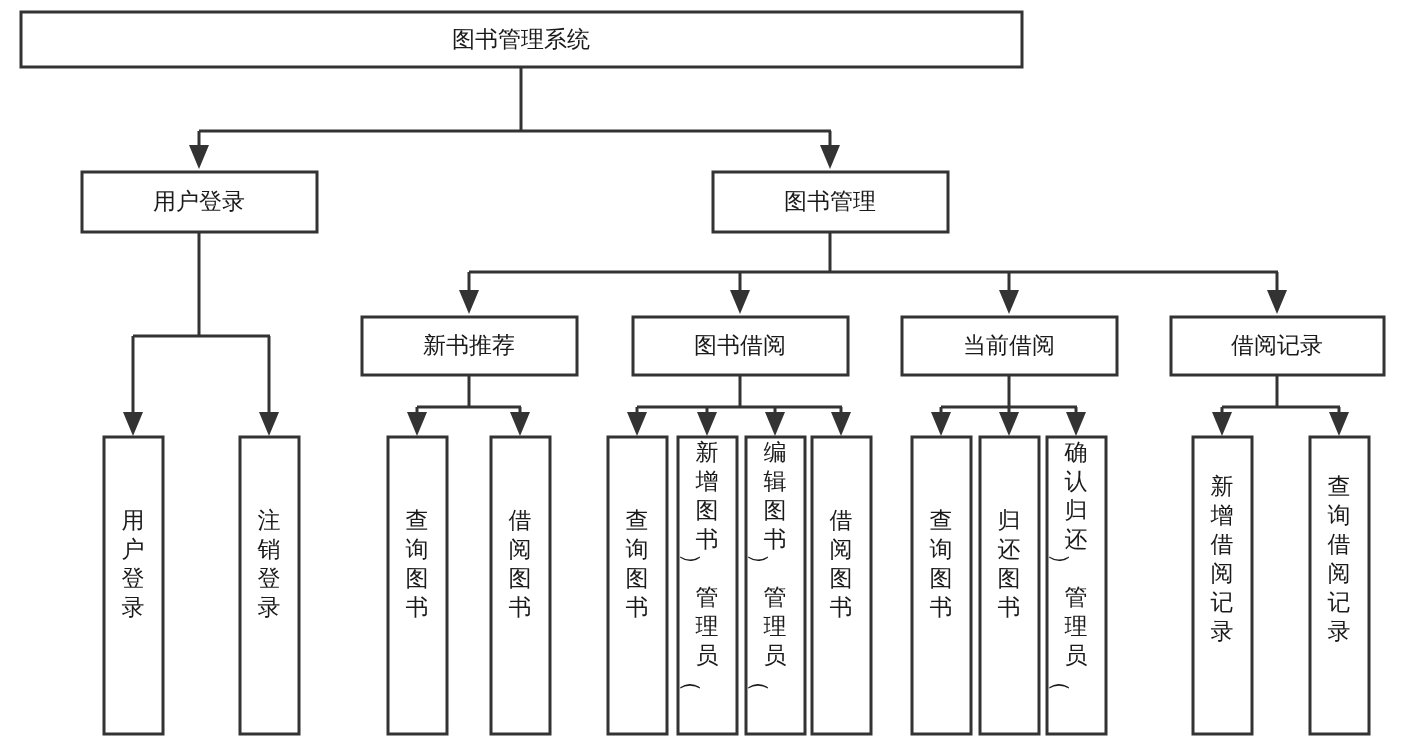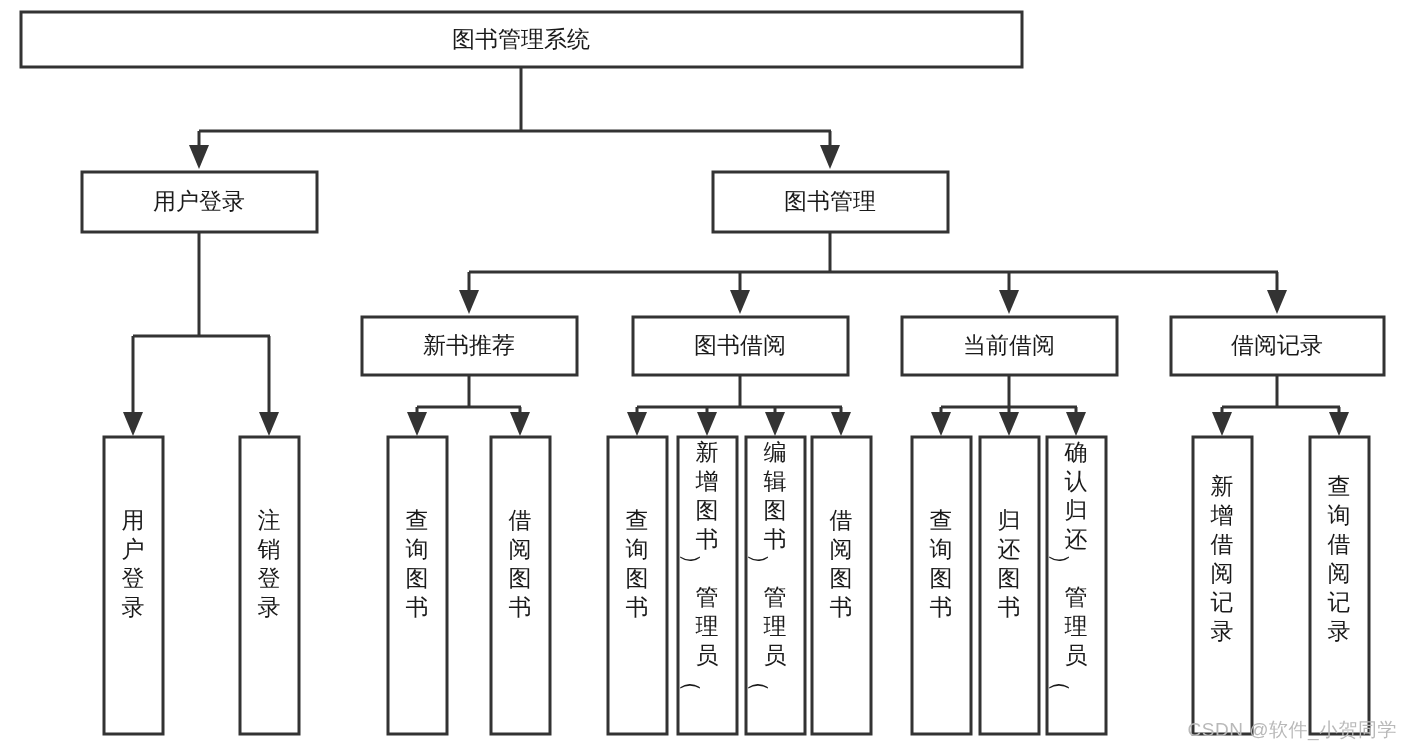--- a/index.html
+++ b/index.html
@@ -239,14 +239,13 @@
       <text class="node-label-v" x="1222" y="494"><tspan x="1222" dy="0">新</tspan><tspan x="1222" dy="29">增</tspan><tspan x="1222" dy="29">借</tspan><tspan x="1222" dy="29">阅</tspan><tspan x="1222" dy="29">记</tspan><tspan x="1222" dy="29">录</tspan></text>
     </g>
 
     <g>
       <rect class="node-box" x="1310" y="437" width="59" height="297"></rect>
       <text class="node-label-v" x="1339" y="494"><tspan x="1339" dy="0">查</tspan><tspan x="1339" dy="29">询</tspan><tspan x="1339" dy="29">借</tspan><tspan x="1339" dy="29">阅</tspan><tspan x="1339" dy="29">记</tspan><tspan x="1339" dy="29">录</tspan></text>
     </g>
 
   </svg>
 
-  <div class="watermark">CSDN @软件_小贺同学</div>
 </div>
 
 </body></html>

